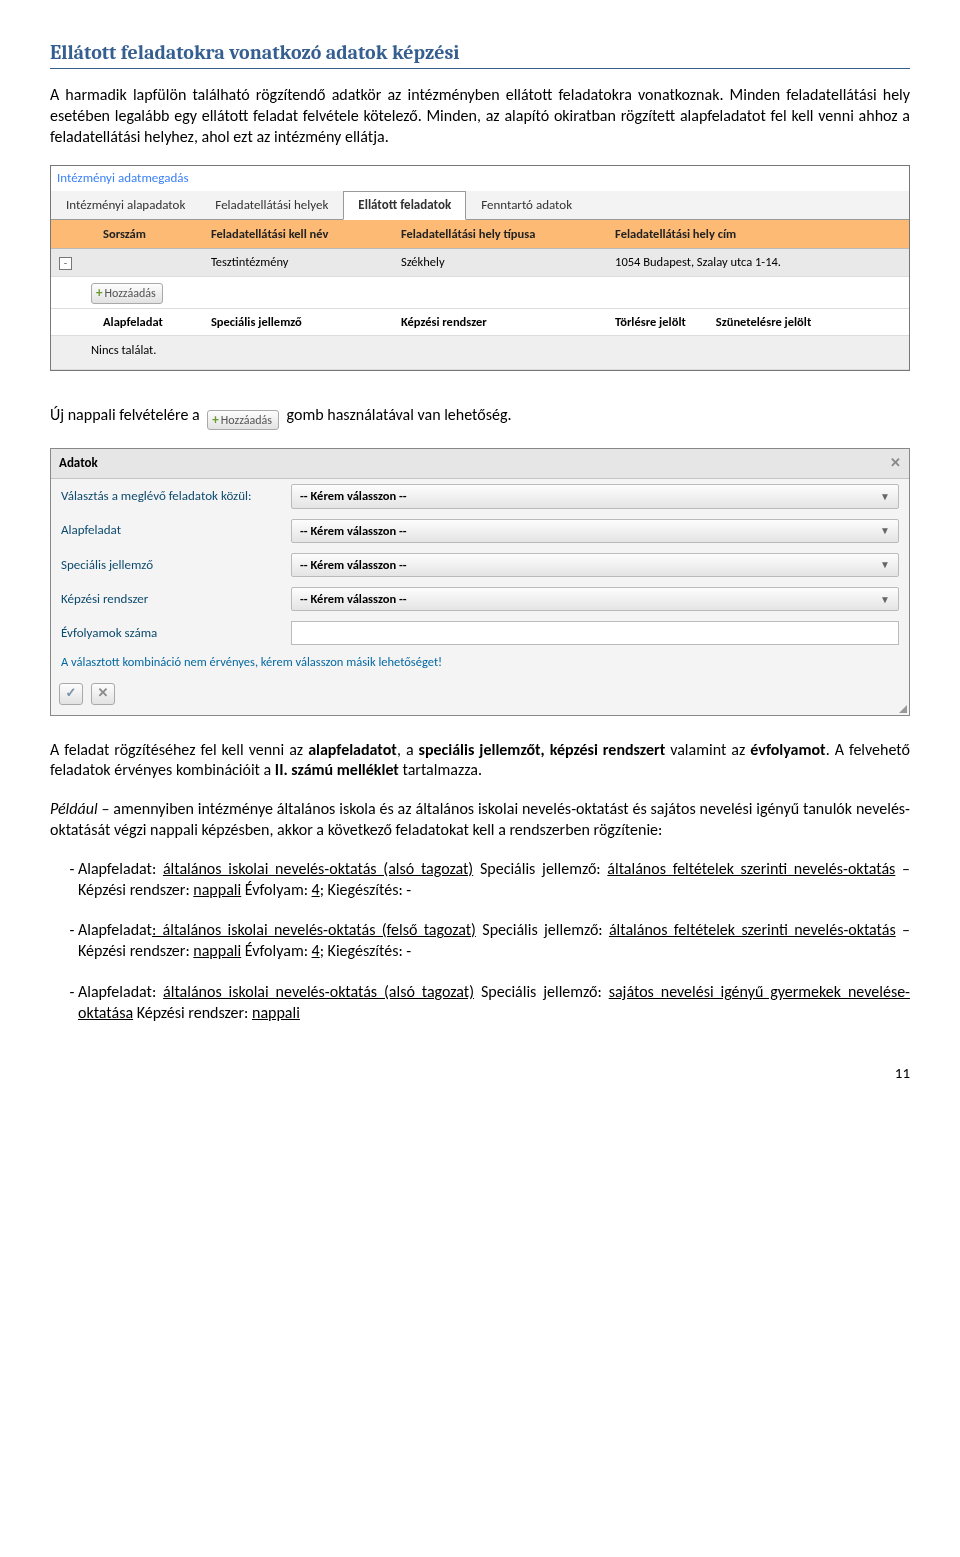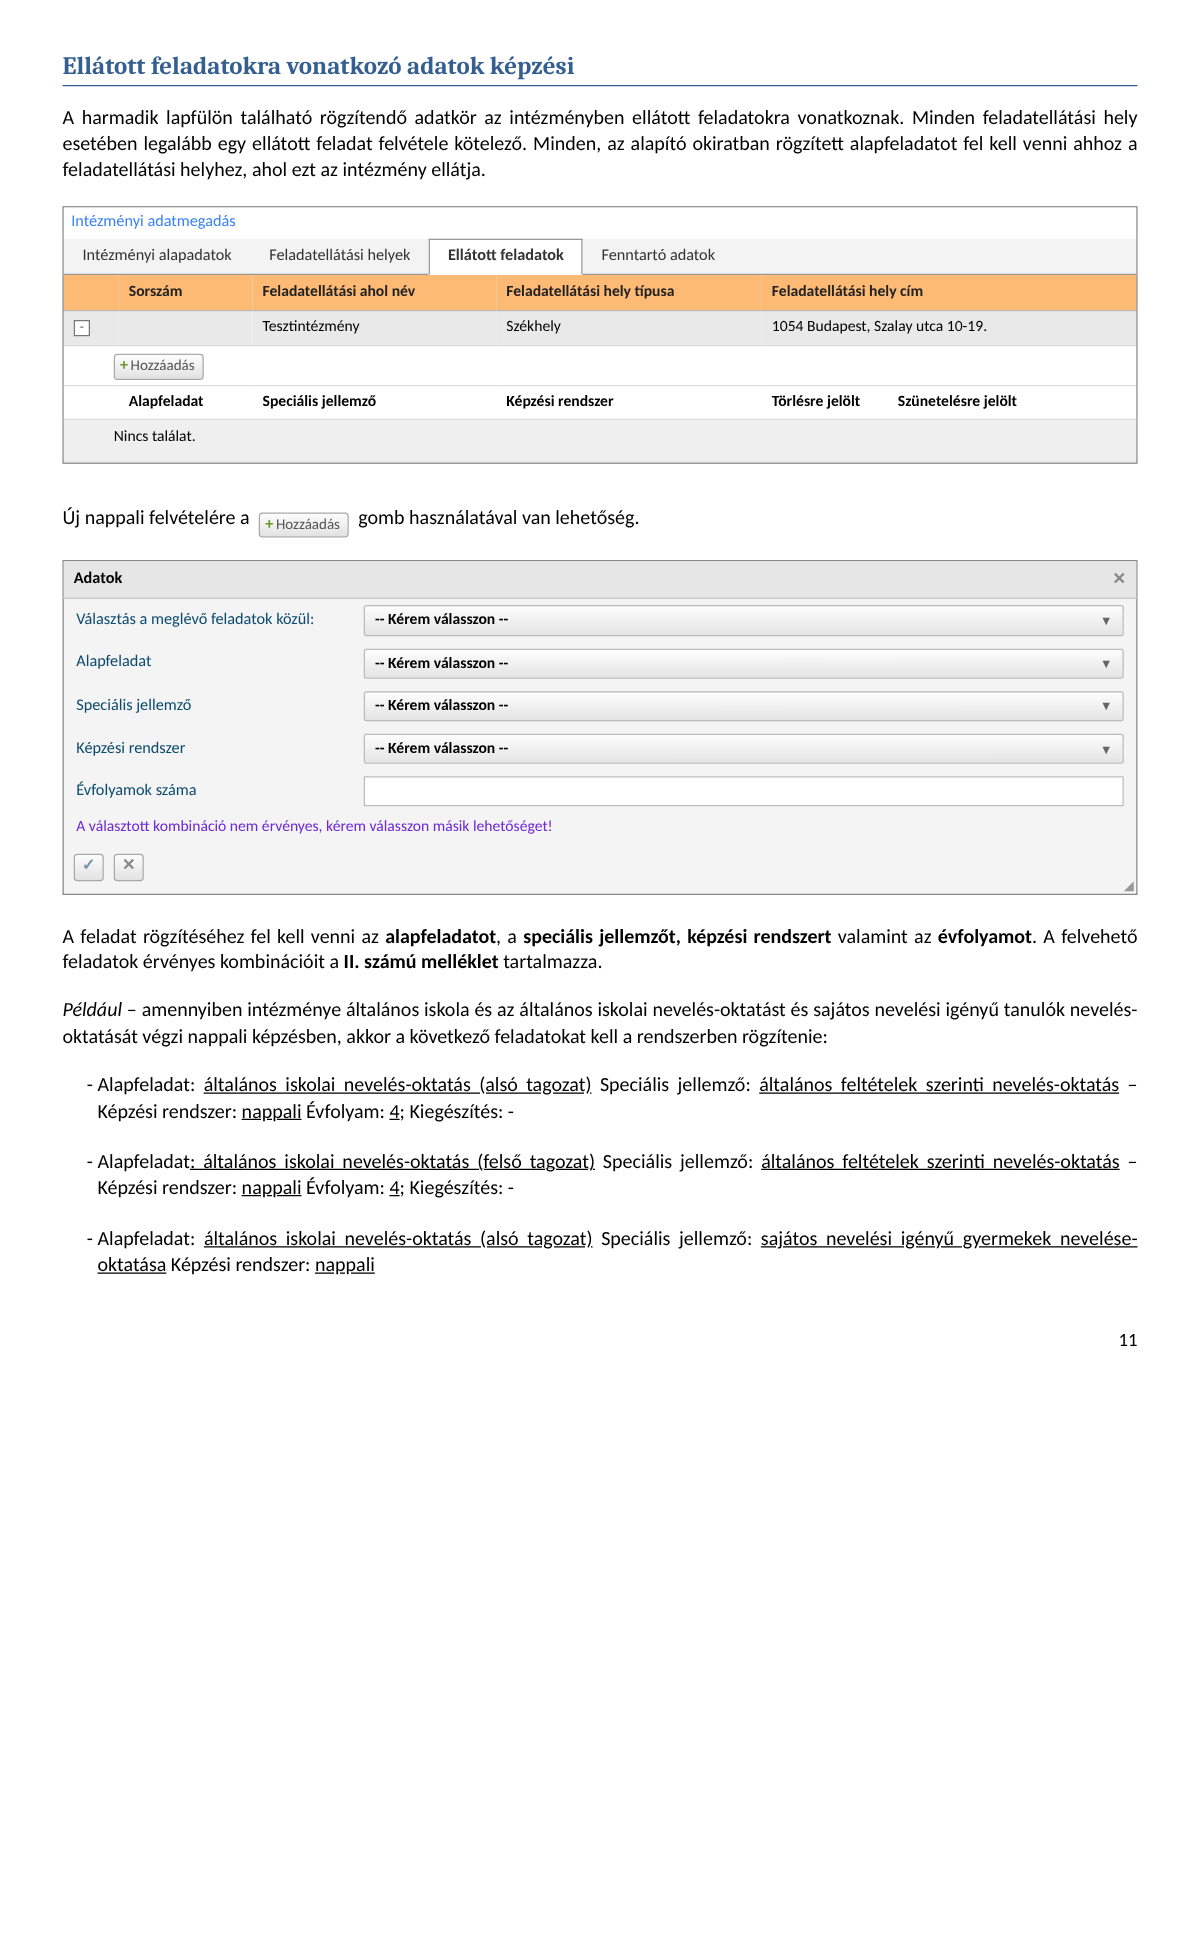--- a/index.html
+++ b/index.html
@@ -160,21 +160,21 @@
     color: #666;
   }
   .input {
     flex: 1;
     border: 1px solid #bbb;
     background: #fff;
     padding: 3px 6px;
     height: 16px;
   }
   .err {
-    color: #6d28d9;
+    color: #0369a1;
     padding: 4px 10px 8px 10px;
     font-size: 12.5px;
   }
   .modal-actions {
     display: flex;
     gap: 8px;
     padding: 4px 8px 10px 8px;
   }
   .icon-btn {
     width: 22px;
@@ -219,30 +219,30 @@
     <div class="tab">Intézményi alapadatok</div>
     <div class="tab">Feladatellátási helyek</div>
     <div class="tab active">Ellátott feladatok</div>
     <div class="tab">Fenntartó adatok</div>
   </div>
   <table class="tbl">
     <tbody>
         <tr>
       <th style="width:28px"></th>
       <th>Sorszám</th>
-      <th>Feladatellátási ahol név</th>
+      <th>Feladatellátási kell név</th>
       <th>Feladatellátási hely típusa</th>
       <th>Feladatellátási hely cím</th>
     </tr>
     <tr>
       <td><span class="expander">-</span></td>
       <td></td>
       <td>Tesztintézmény</td>
       <td>Székhely</td>
-      <td>1054 Budapest, Szalay utca 10-19.</td>
+      <td>1054 Budapest, Szalay utca 1-14.</td>
     </tr>
     <tr>
       <td colspan="5" style="background:#fff;padding:6px 8px 4px 40px;">
         <span class="hozzaadas-btn">
           <span class="plus-icon">+</span><span>Hozzáadás</span>
         </span>
       </td>
     </tr>
     <tr>
       <td class="sub" style="background:#fff" colspan="1"></td>

